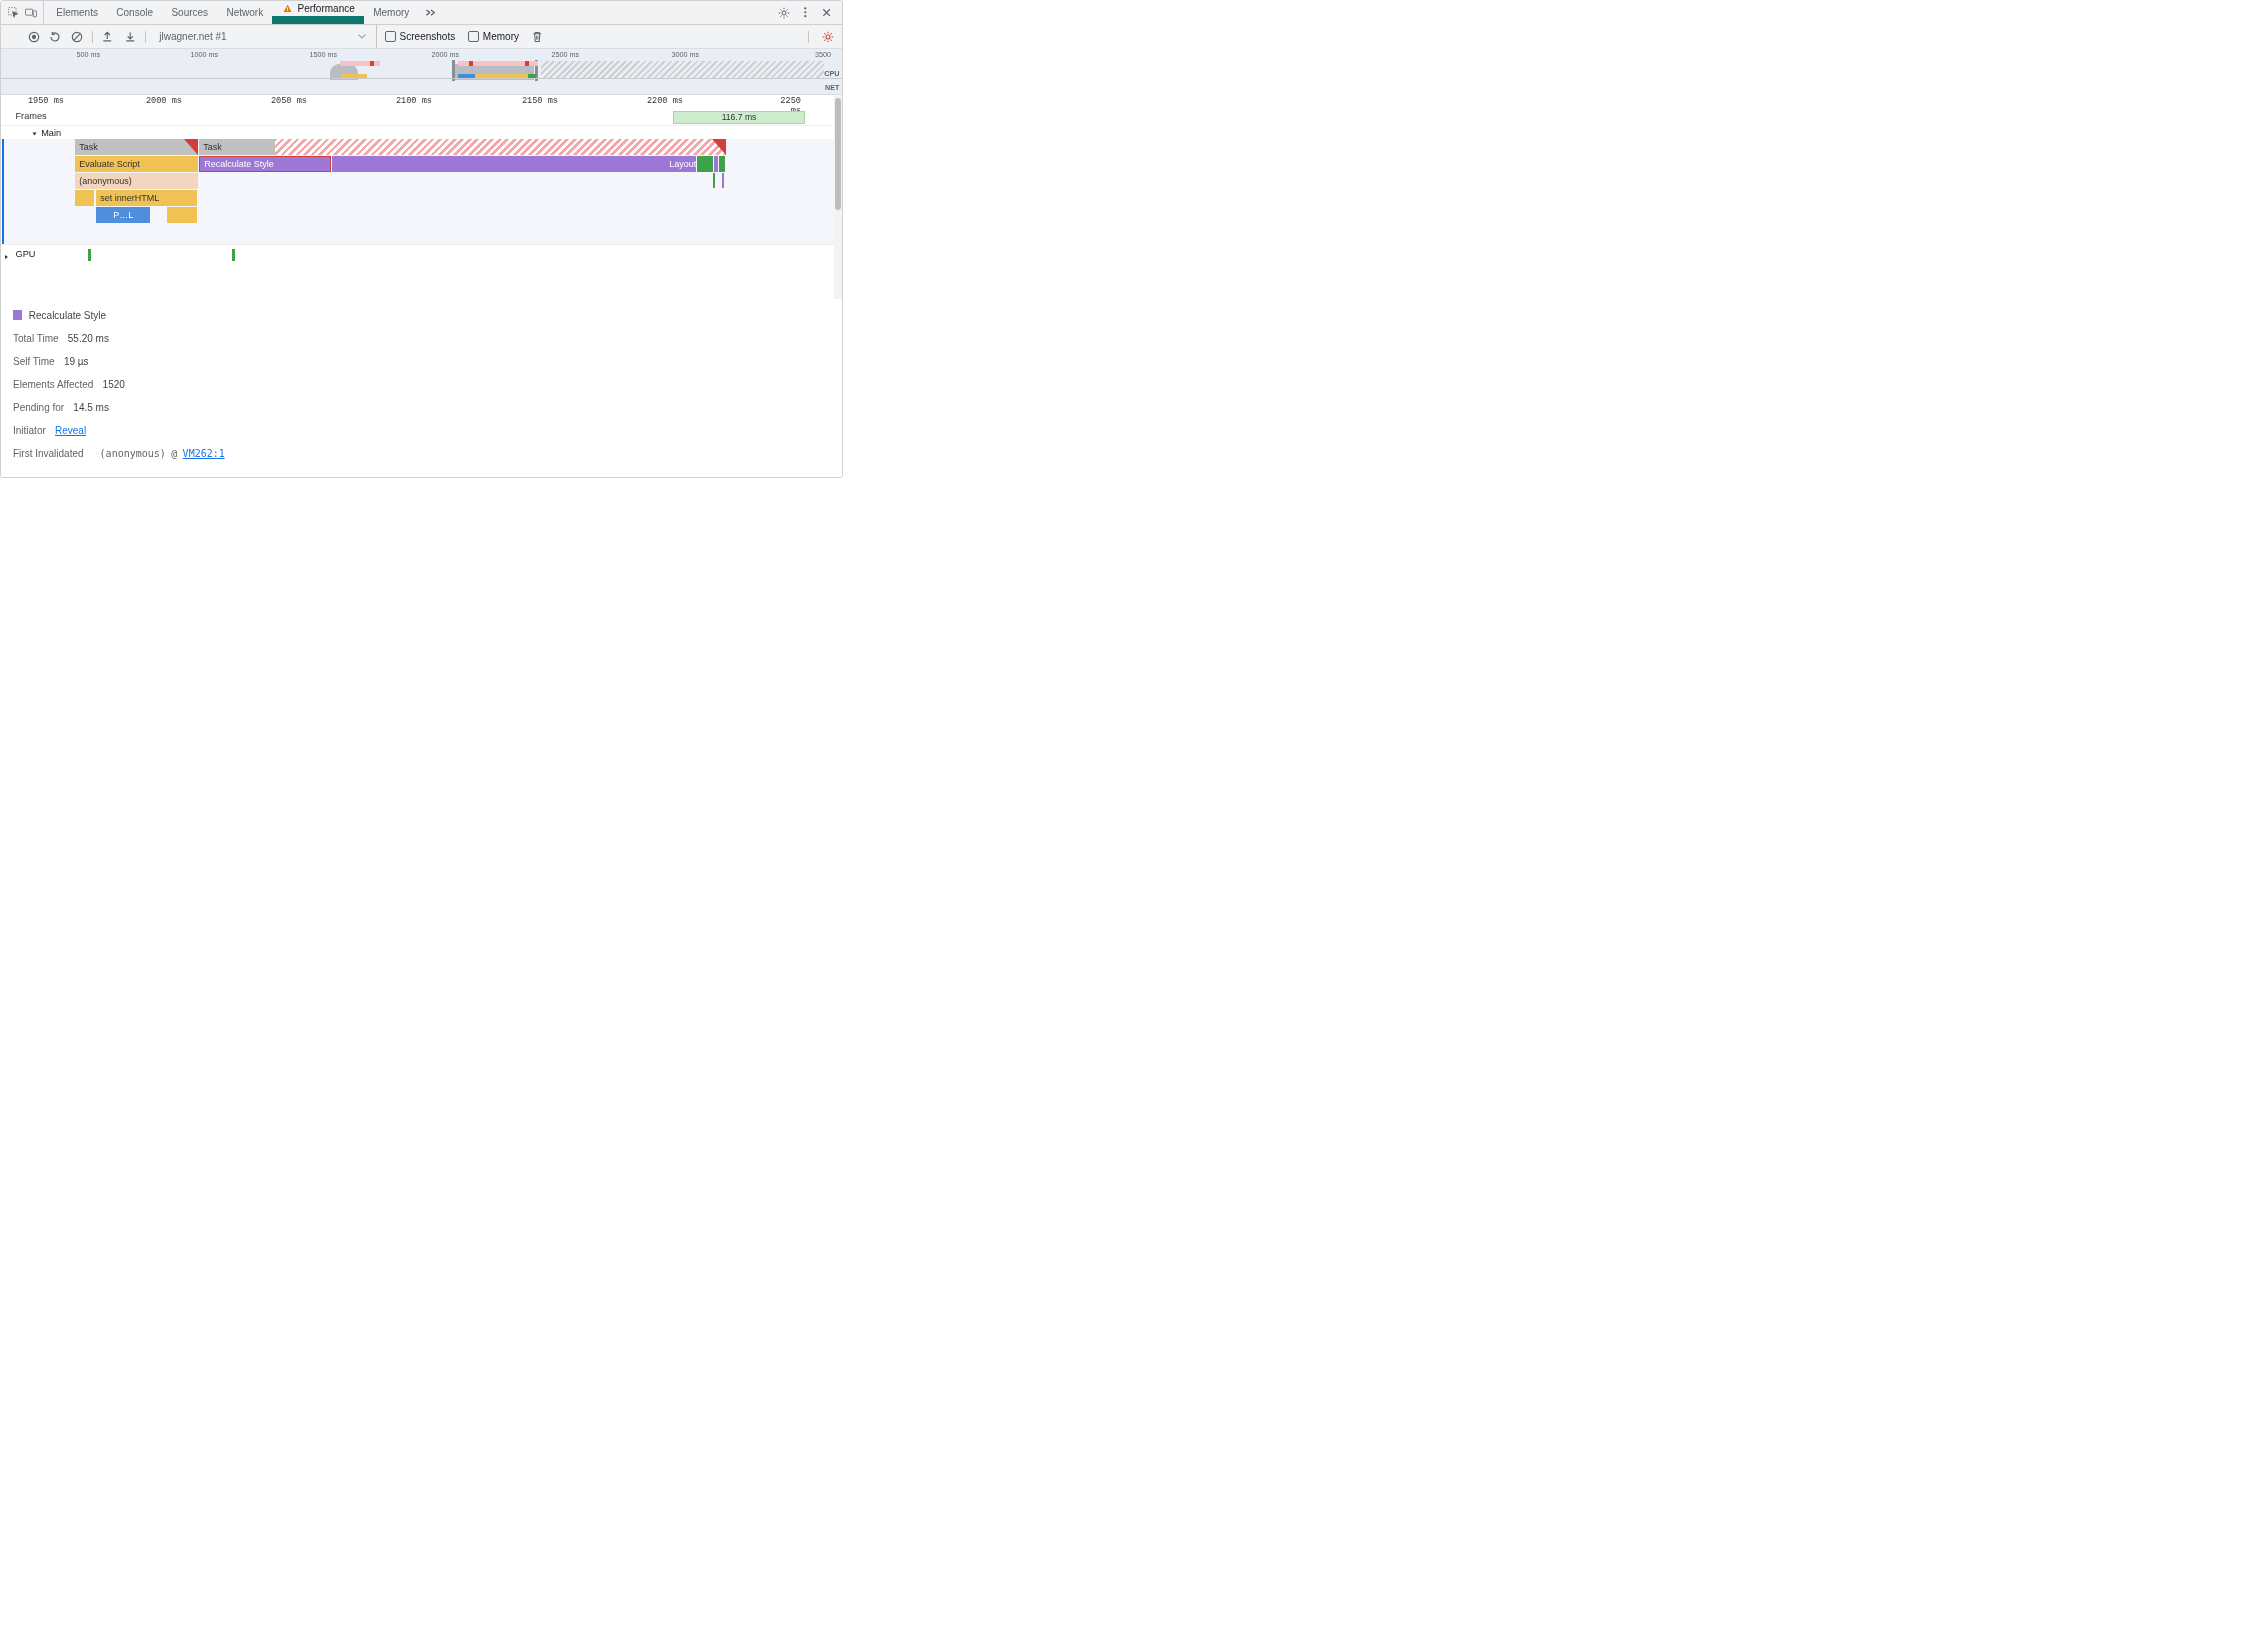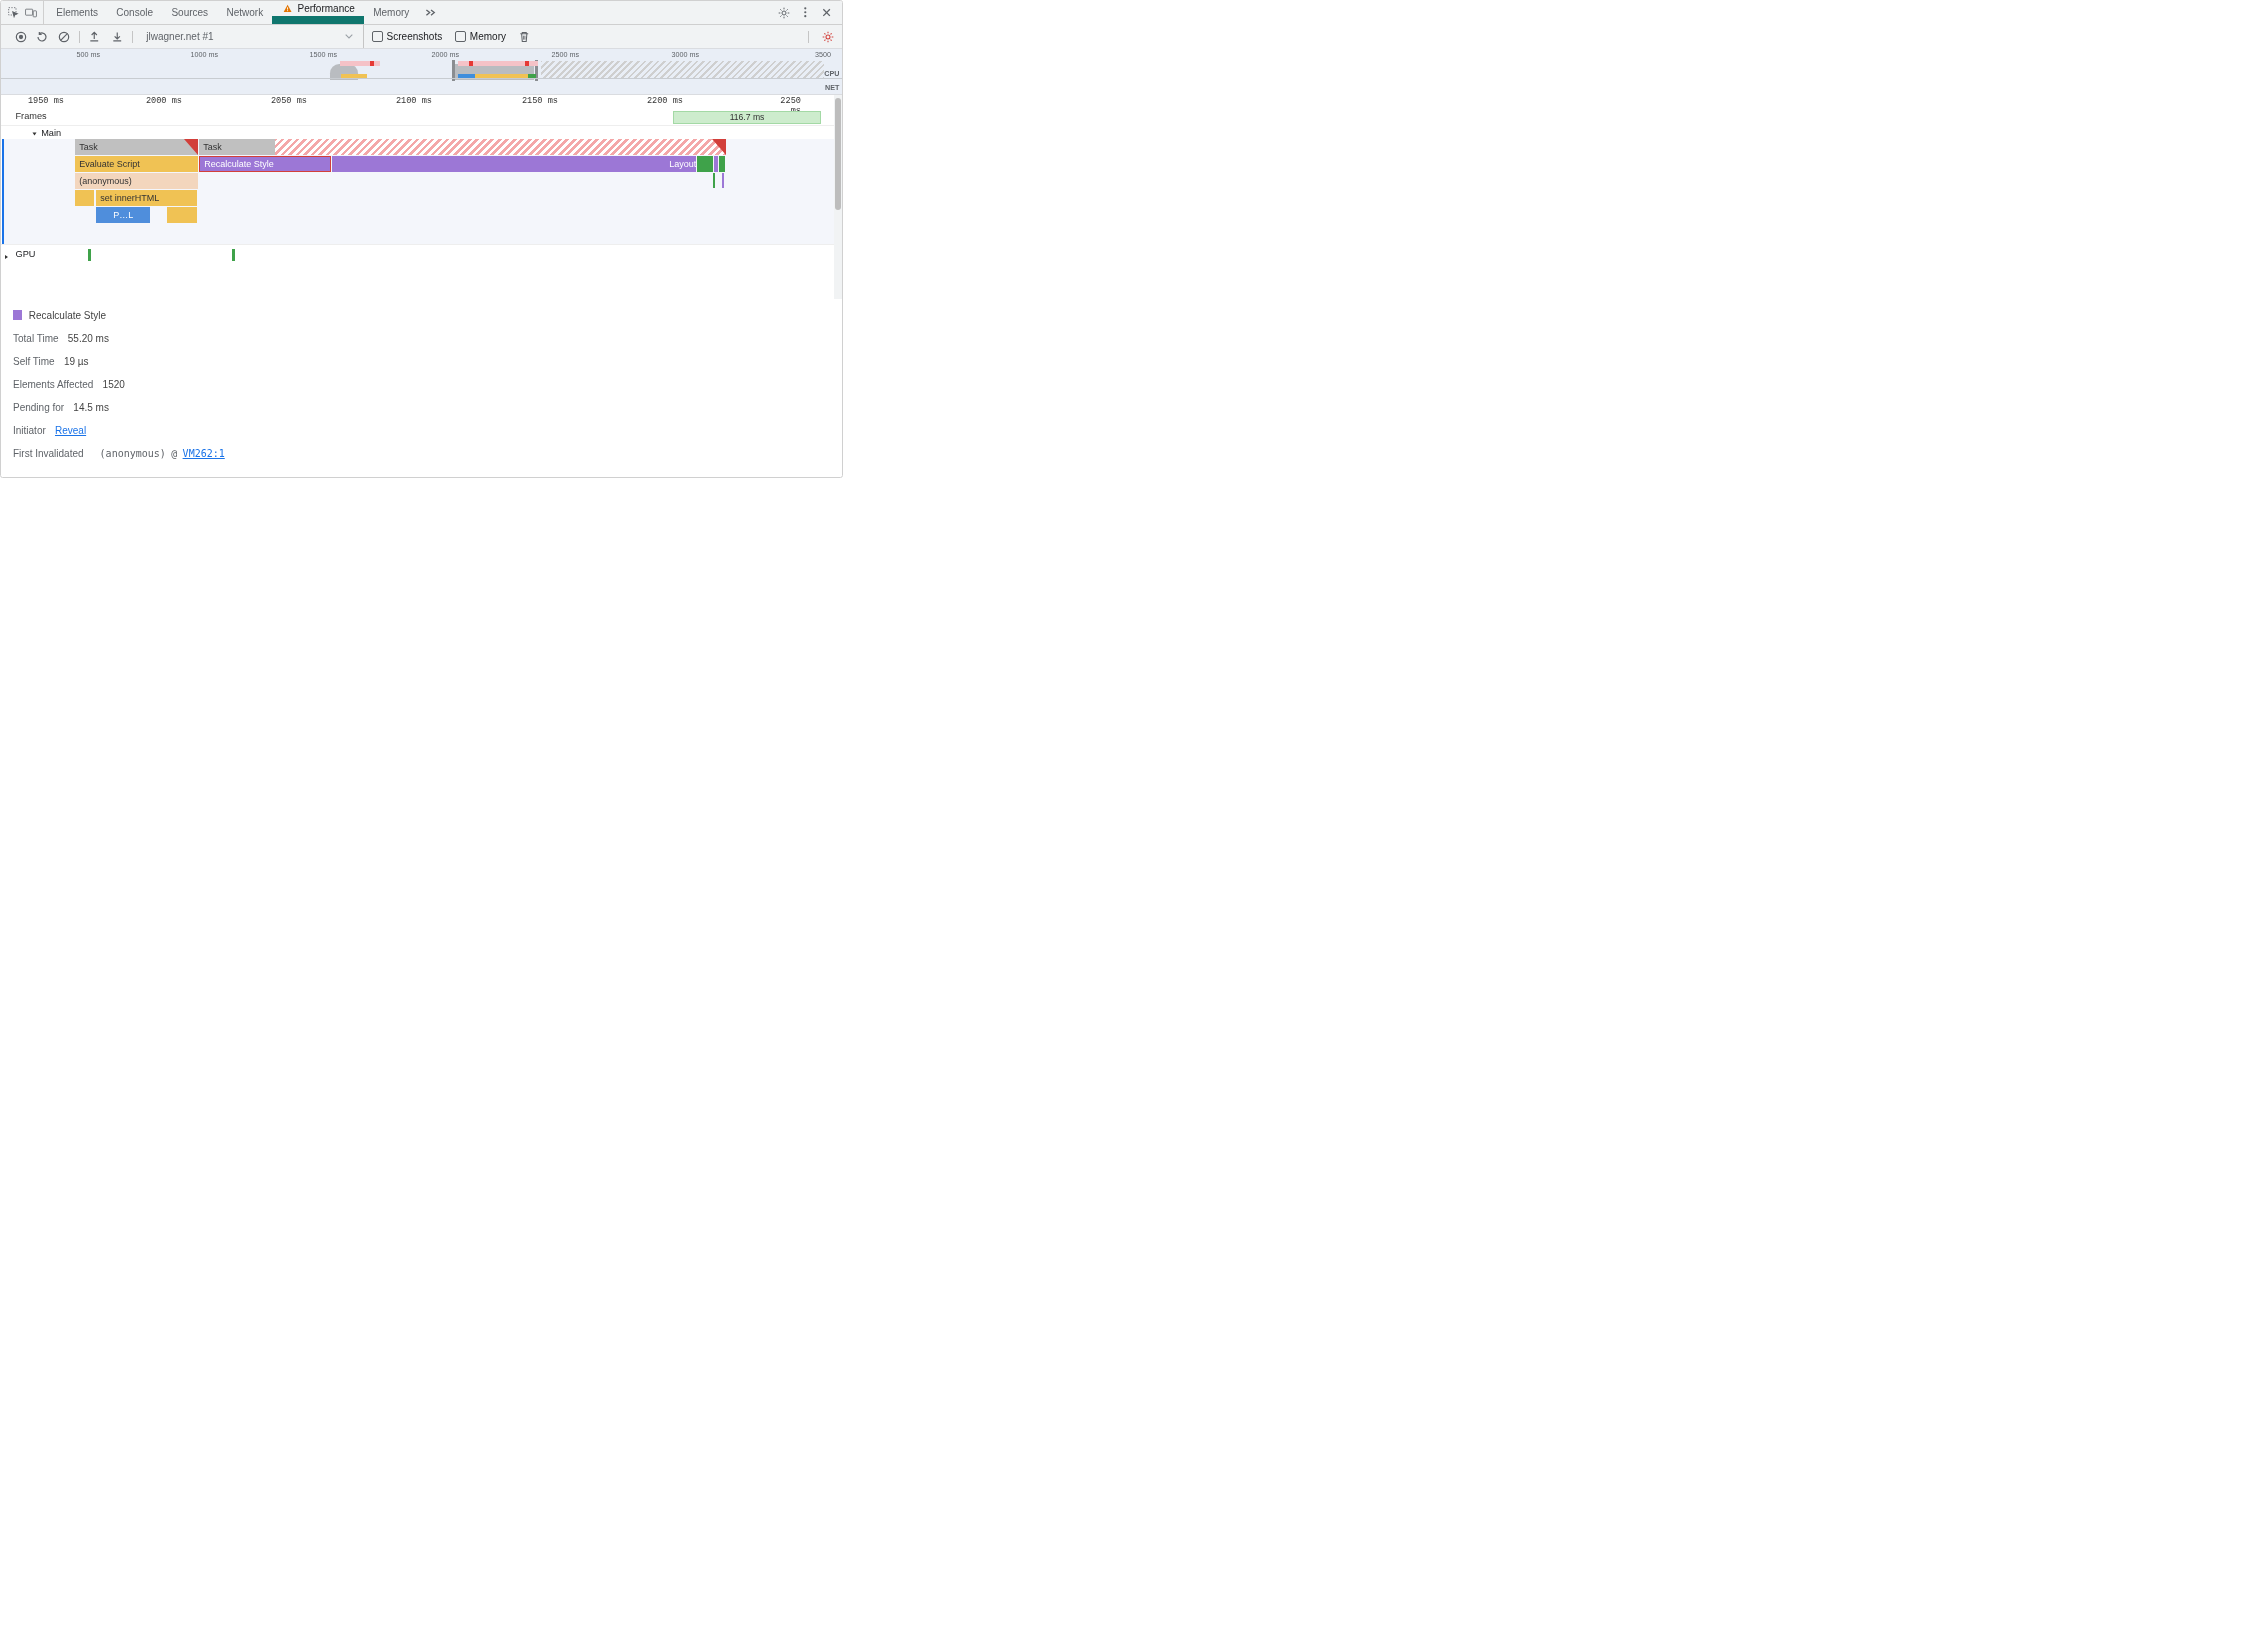--- a/index.html
+++ b/index.html
@@ -62,21 +62,21 @@
     height: 100%;
   }
 
   
   .toolbar {
     height: 24px;
     display: flex;
     align-items: center;
     background: #f1f3f4;
     border-bottom: 0.7px solid #dadce0;
-    padding-left: 10px;
+    padding-left: 23px;
     gap: 2.6px;
   }
   .tb-group {
     display: flex;
     align-items: center;
     gap: 4px;
     padding: 0 4px;
     height: 100%;
   }
   .tb-sep {
@@ -471,21 +471,21 @@
         <span class="rt" style="left:181px">2000 ms</span>
         <span class="rt" style="left:306px">2050 ms</span>
         <span class="rt" style="left:431px">2100 ms</span>
         <span class="rt" style="left:557px">2150 ms</span>
         <span class="rt" style="left:682px">2200 ms</span>
         <span class="rt" style="left:800px">2250 ms</span>
       </div>
 
       <div class="frames-row">
         <span class="lbl">Frames</span>
-        <div class="frame-block" style="left:672px; width:148px">
+        <div class="frame-block" style="left:672px; width:132px">
           <span>116.7 ms</span>
         </div>
       </div>
 
       <div class="section-row">
         <span class="tri"></span>
         <span>Main</span>
       </div>
 
       <div class="main-flame">

